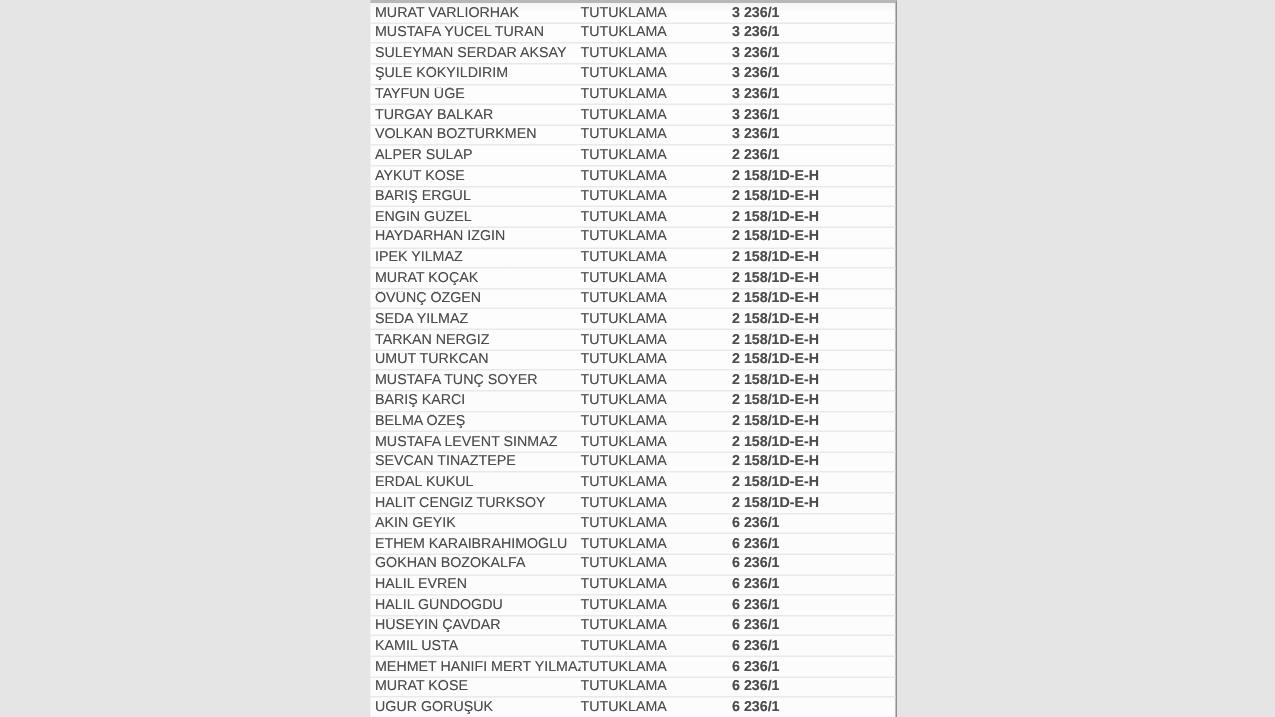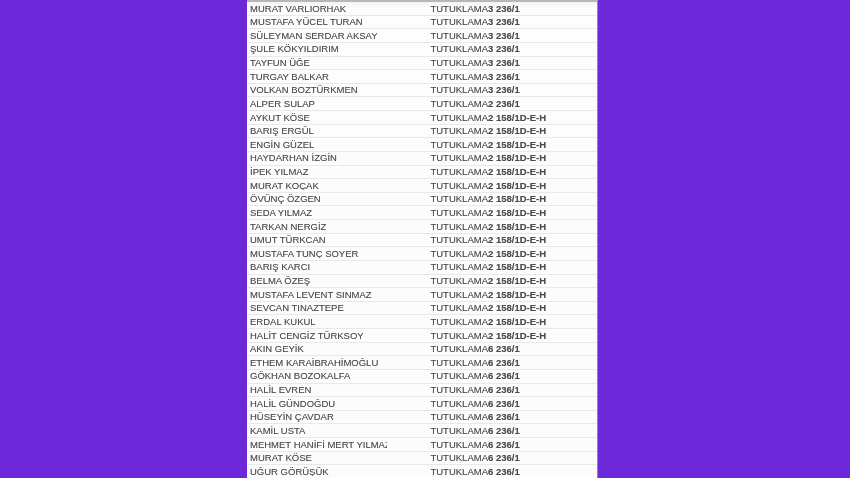--- a/index.html
+++ b/index.html
@@ -5,21 +5,21 @@
   html, body { margin: 0; padding: 0; }
   body {
     width: 850px; height: 478px;
     background: #000;
     font-family: "Liberation Sans", "DejaVu Sans", sans-serif;
     overflow: hidden;
   }
   .stage {
     position: relative;
     width: 850px; height: 478px;
-    background: #6d28d9;
+    background: #e5e5e5;
   }
   .panel {
     position: absolute;
     left: 247px; top: 0;
     width: 351px; height: 478px;
     background: linear-gradient(180deg, #f4f4f5 0px, #fdfdfd 6px, #fcfcfc 100%);
     border-top: 2px solid #b7b7b9;
     border-right: 1px solid #8f8f91;
     box-sizing: border-box;
   }
@@ -41,21 +41,21 @@
   .cell {
     font-size: 9.5px;
     line-height: 1;
     color: #4c4c4e;
     text-transform: uppercase;
     white-space: nowrap;
     overflow: hidden;
     text-shadow: 0 0 0.4px rgba(76,76,78,0.45);
   }
   .cell.name   { padding-left: 3px; }
-  .cell.action { padding-left: 0; text-align: right; }
+  .cell.action { padding-left: 0; }
   .cell.code   { padding-left: 0; font-weight: bold; }
 </style>
 </head>
 <body>
 
 <div class="stage">
   <div class="panel">
     <div class="rows" id="rows">
 
         <div class="row">

